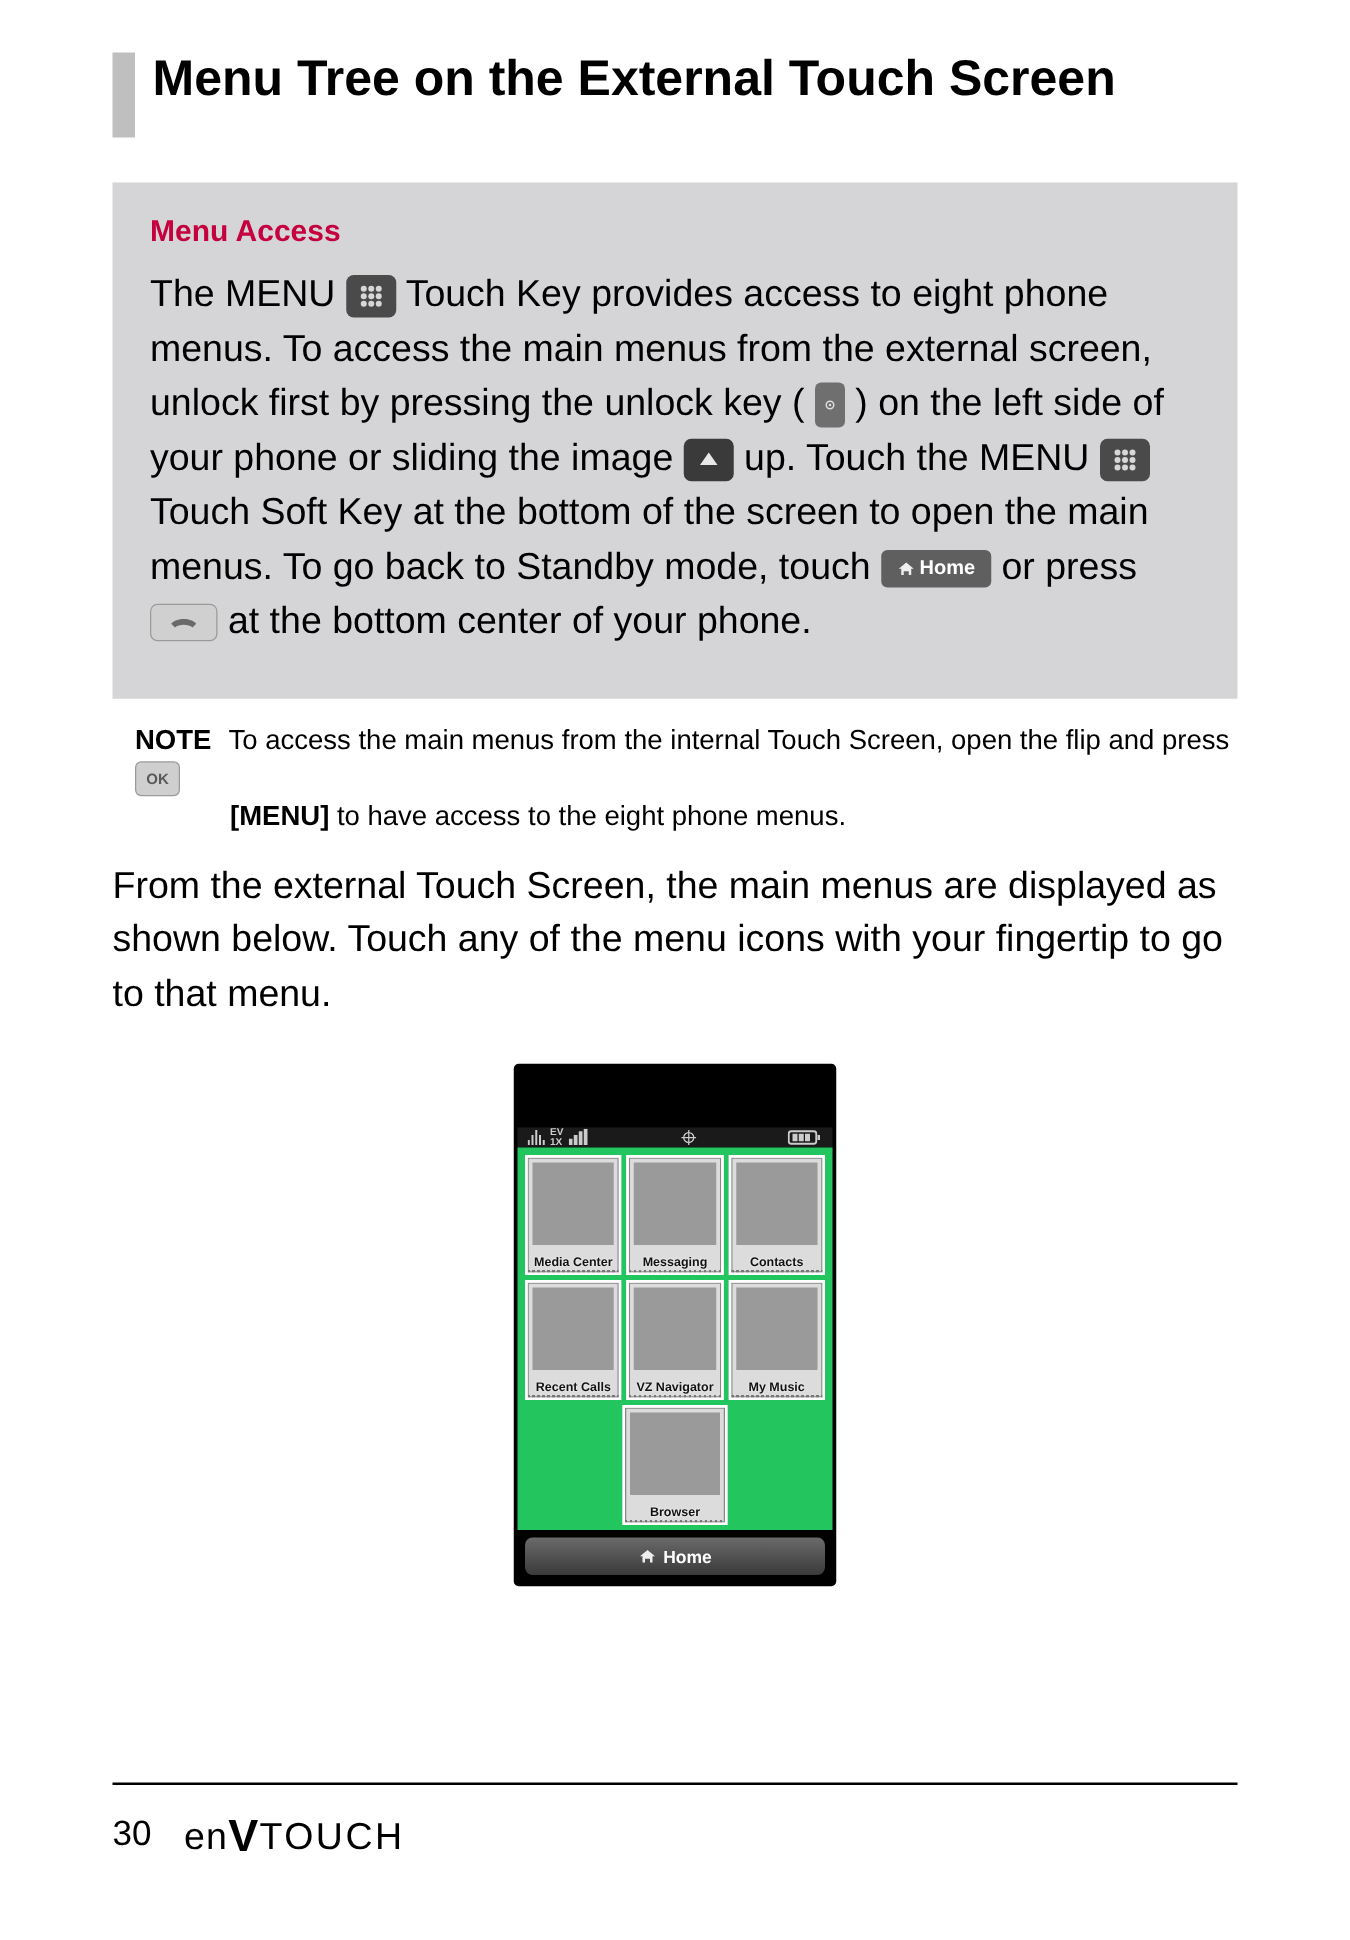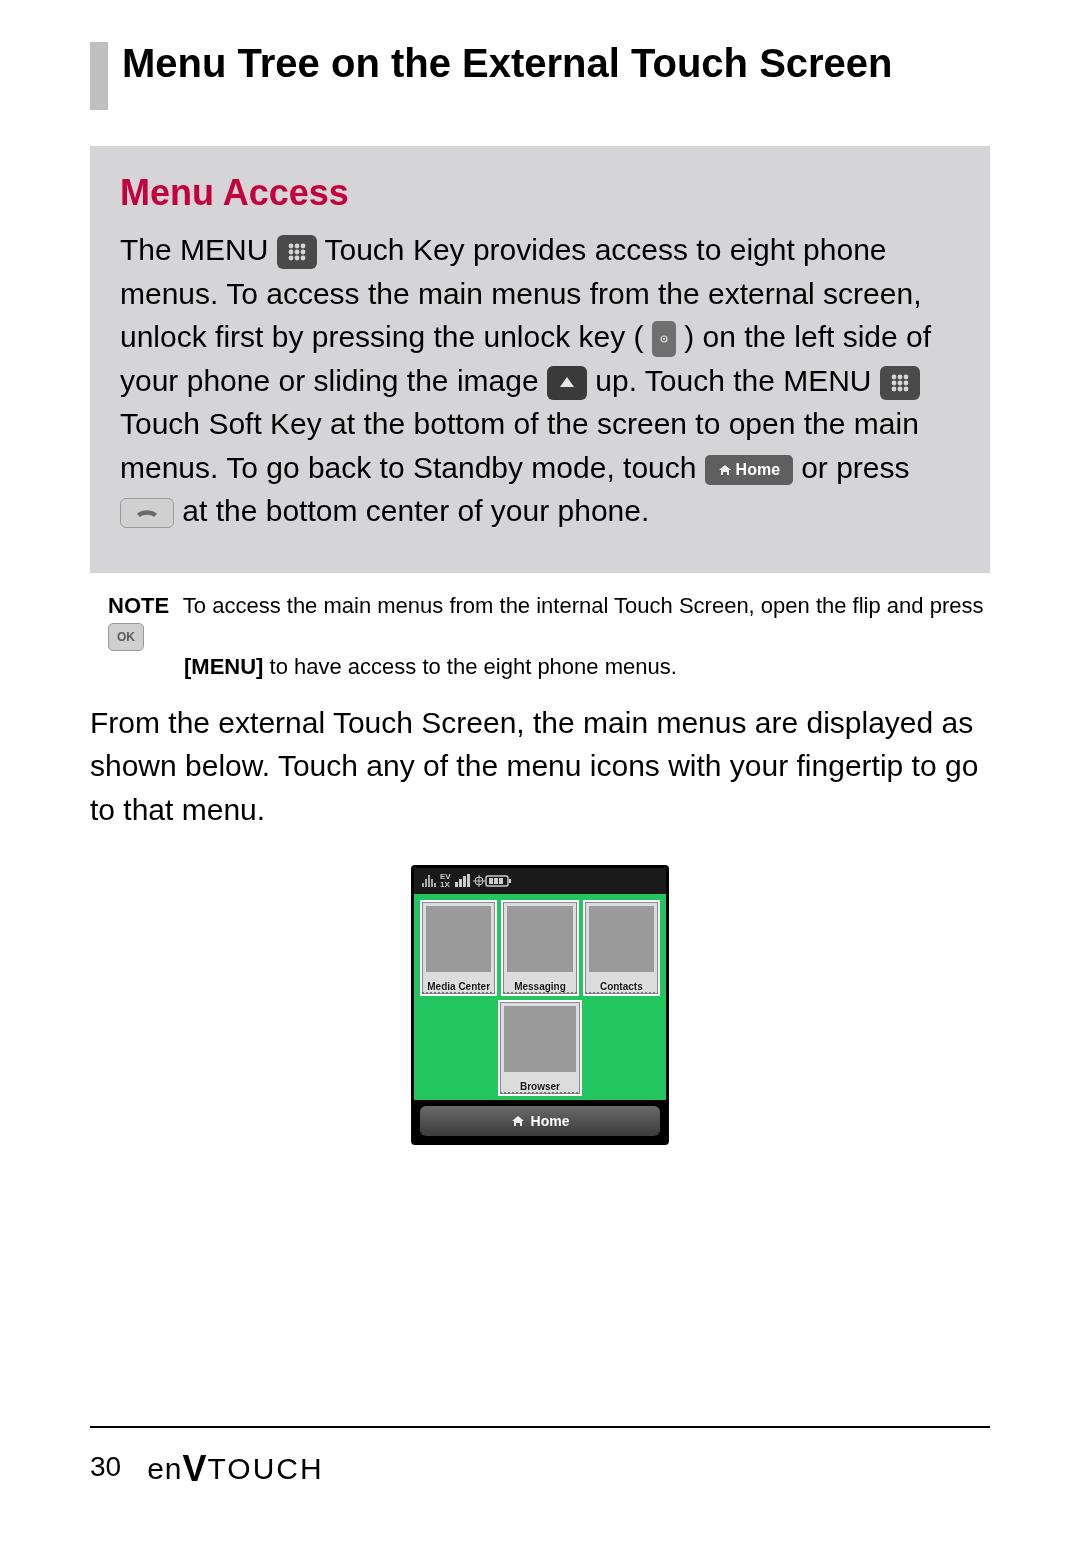--- a/index.html
+++ b/index.html
@@ -1,40 +1,40 @@
 <!DOCTYPE html>
 <html><head>
 <meta charset="utf-8">
 <style>
   html,body{margin:0;padding:0;background:#fff;font-family:Arial,Helvetica,sans-serif;color:#000;}
   .page{width:1080px;height:1552px;position:relative;box-sizing:border-box;padding:40px 90px 0 90px;}
   .title-row{display:flex;align-items:flex-start;text-align:right;}
   .title-bar{width:18px;height:68px;background:#bfbfbf;margin-right:14px;margin-top:2px;}
   .page-title{font-size:40px;font-weight:bold;line-height:1.15;}
   .callout{background:#d5d4d6;margin-top:36px;padding:26px 30px 40px 30px;}
-  .callout h2{margin:0 0 14px 0;font-size:36px;font-weight:800;color:#c5003e;font-family:Arial,Helvetica,sans-serif;letter-spacing:0;}
+  .callout h2{margin:0 0 14px 0;font-size:24px;font-weight:800;color:#c5003e;font-family:Arial,Helvetica,sans-serif;letter-spacing:0;}
   .body-text{font-size:30px;line-height:1.45;}
   .ic{display:inline-flex;vertical-align:middle;align-items:center;justify-content:center;border-radius:6px;}
   .ic-menu{width:40px;height:34px;background:#4a4a4a;}
   .ic-menu svg{width:24px;height:24px;}
   .ic-unlock{width:24px;height:36px;background:#6f6f6f;border-radius:5px;}
   .ic-unlock svg{width:10px;height:10px;}
   .ic-up{width:40px;height:34px;background:#3a3a3a;}
   .ic-up svg{width:20px;height:20px;}
   .ic-home{width:88px;height:30px;background:#5f5f5f;border-radius:5px;color:#fff;font-size:16px;font-weight:bold;gap:4px;}
   .ic-home svg{width:14px;height:14px;}
   .ic-end{width:52px;height:28px;background:#d0d0d0;border:1px solid #9a9a9a;border-radius:6px;color:#6a6a6a;font-size:12px;}
   .ic-ok{width:34px;height:26px;background:#cfcfcf;border:1px solid #9a9a9a;border-radius:5px;color:#5a5a5a;font-size:12px;font-weight:bold;}
   .note-block{margin-top:18px;font-size:22px;line-height:1.4;padding-left:18px;}
   .note-label{font-weight:900;color:#000;margin-right:8px;}
   .note-indent{margin-left:76px;display:block;}
   .after-note{font-size:30px;line-height:1.45;margin-top:18px;}
   .phone-wrap{margin-top:34px;display:flex;justify-content:center;}
   .phone{width:252px;background:#000;border:3px solid #000;border-radius:4px;padding-bottom:6px;}
-  .statusbar{height:26px;background:#1a1a1a;display:flex;align-items:center;padding:0 8px;color:#ddd;}
+  .statusbar{height:16px;background:#1a1a1a;display:flex;align-items:center;justify-content:space-between;padding:0 8px;color:#ddd;margin-top:48px;}
   .statusbar .left,.statusbar .right{display:flex;align-items:center;gap:4px;}
   .statusbar svg{display:block;}
   .tx{font-size:8px;line-height:8px;font-weight:bold;color:#ccc;}
   .phone-body{background:#22c55e;padding:6px 6px 4px 6px;}
   .grid{display:grid;grid-template-columns:repeat(3,1fr);gap:4px;}
   .tile{background:#dcdcdc;border:2px solid #fff;position:relative;height:92px;box-shadow:inset 0 0 0 1px #888;overflow:hidden;}
   .tile .art{position:absolute;inset:4px 4px 22px 4px;background:#9a9a9a;}
   .tile .lbl{position:absolute;left:0;right:0;bottom:2px;text-align:center;font-size:10px;font-weight:bold;color:#111;text-shadow:0 0 2px #fff;line-height:1.05;}
   .tile .perf{position:absolute;left:0;right:0;bottom:0;height:2px;background:repeating-linear-gradient(90deg,#777 0 2px,transparent 2px 4px);}
   .row2{display:grid;grid-template-columns:repeat(3,1fr);gap:4px;margin-top:4px;}
@@ -178,20 +178,37 @@
               <div class="art"></div>
               <div class="lbl">Messaging</div>
               <div class="perf"></div>
             </div>
           <div class="tile">
               <div class="art"></div>
               <div class="lbl">Contacts</div>
               <div class="perf"></div>
             </div>
         </div>
+        <div class="row2">
+          <div class="tile">
+              <div class="art"></div>
+              <div class="lbl">Recent Calls</div>
+              <div class="perf"></div>
+            </div>
+          <div class="tile">
+              <div class="art"></div>
+              <div class="lbl">VZ Navigator</div>
+              <div class="perf"></div>
+            </div>
+          <div class="tile">
+              <div class="art"></div>
+              <div class="lbl">My Music</div>
+              <div class="perf"></div>
+            </div>
+        </div>
         <div class="row3">
           <div class="tile">
               <div class="art"></div>
               <div class="lbl">Browser</div>
               <div class="perf"></div>
             </div>
         </div>
       </div>
       <div class="home-bar">
         <svg width="14" height="14" viewBox="0 0 14 14">

